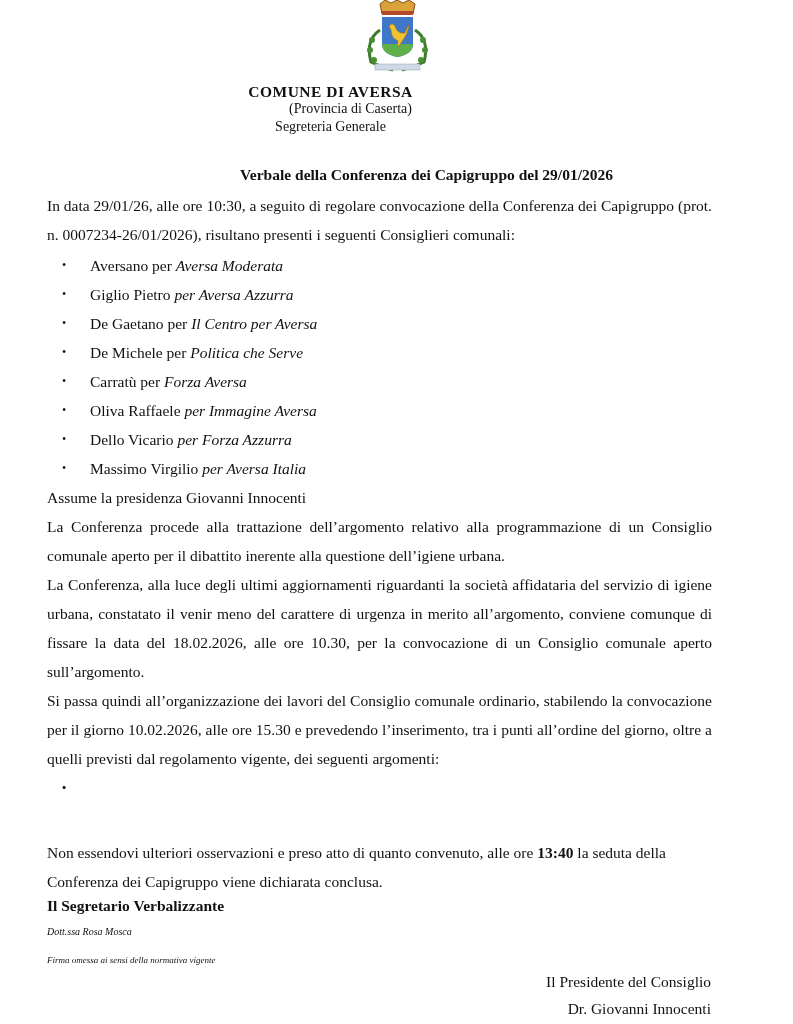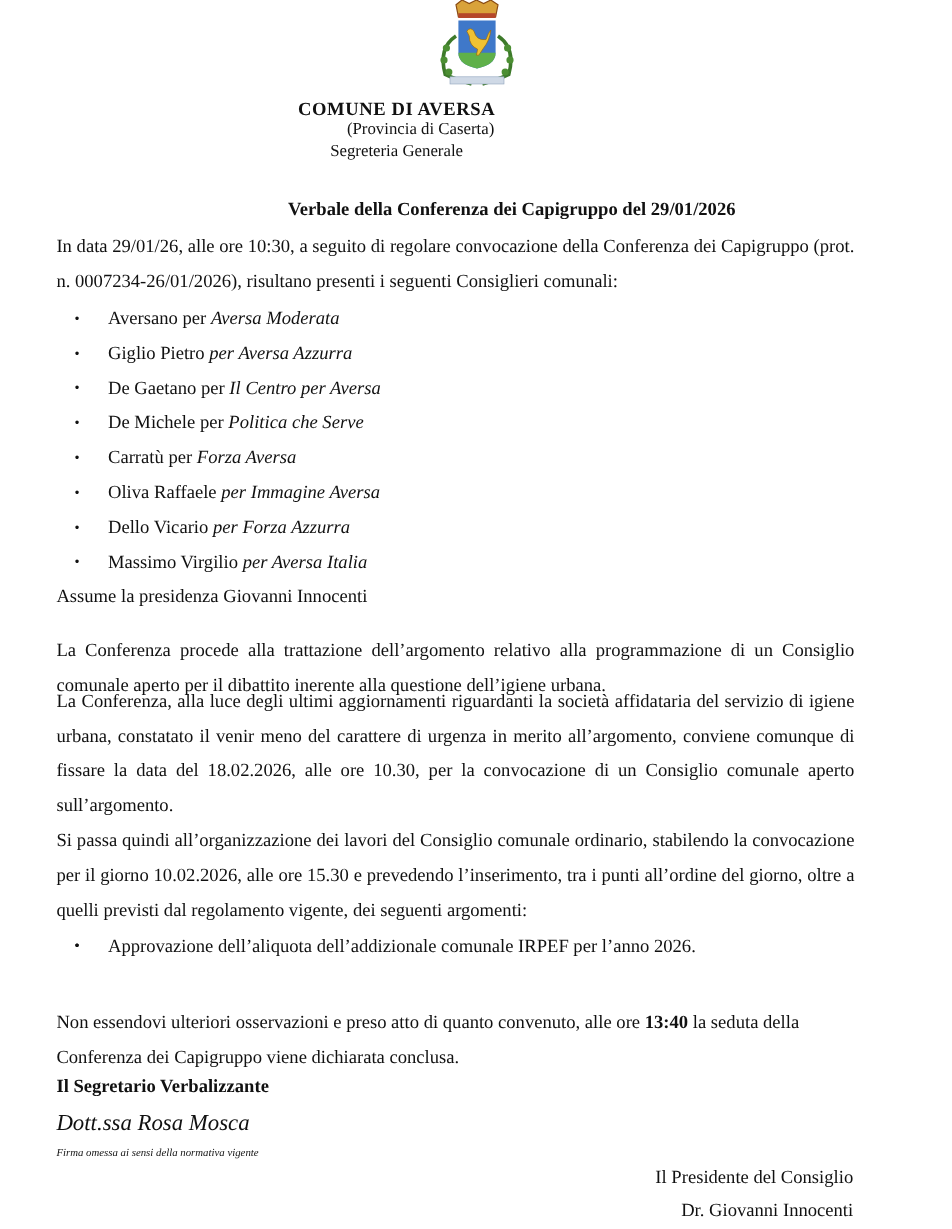--- a/index.html
+++ b/index.html
@@ -15,21 +15,21 @@
   .para { position: absolute; left: 47px; width: 665px; font-size: 15.5px; line-height: 29px;
           text-align: justify; }
   .para.nojust { text-align: left; }
   .bullets { position: absolute; left: 62px; width: 650px; margin: 0; padding: 0; list-style: none;
              font-size: 15.5px; line-height: 29px; }
   .bullets li { position: relative; padding-left: 28px; }
   .bullets li .dot { position: absolute; left: 0; top: 0; font-size: 12px; }
   .it { font-style: italic; }
   .b { font-weight: bold; }
   .sig-label { position: absolute; left: 47px; top: 897px; font-size: 15.5px; font-weight: bold; }
-  .sig-name { position: absolute; left: 47px; top: 926px; font-size: 19px; font-style: italic; }
+  .sig-name { position: absolute; left: 47px; top: 926px; font-size: 10px; font-style: italic; }
   .sig-note { position: absolute; left: 47px; top: 955px; font-size: 9px; font-style: italic; }
   .pres { position: absolute; right: 82px; text-align: right; font-size: 15.5px; }
   .pres1 { top: 973px; }
   .pres2 { top: 1000px; }
 </style>
 </head>
 <body>
 
 <svg class="emblem" viewBox="0 0 105 80">
 
@@ -66,27 +66,27 @@
   <li><span class="dot">•</span><span>Giglio Pietro </span><span class="it">per Aversa Azzurra</span></li>
   <li><span class="dot">•</span><span>De Gaetano per </span><span class="it">Il Centro per Aversa</span></li>
   <li><span class="dot">•</span><span>De Michele per </span><span class="it">Politica che Serve</span></li>
   <li><span class="dot">•</span><span>Carratù per </span><span class="it">Forza Aversa</span></li>
   <li><span class="dot">•</span><span>Oliva Raffaele </span><span class="it">per Immagine Aversa</span></li>
   <li><span class="dot">•</span><span>Dello Vicario </span><span class="it">per Forza Azzurra</span></li>
   <li><span class="dot">•</span><span>Massimo Virgilio </span><span class="it">per Aversa Italia</span></li>
 </ul>
 
 <div class="para nojust" style="top:483px;">Assume la presidenza Giovanni Innocenti</div>
-<div class="para" style="top:512px;margin-top:16px;">La Conferenza procede alla trattazione dell’argomento relativo alla programmazione di un Consiglio comunale aperto per il dibattito inerente alla questione dell’igiene urbana.</div>
+<div class="para" style="top:512px;">La Conferenza procede alla trattazione dell’argomento relativo alla programmazione di un Consiglio comunale aperto per il dibattito inerente alla questione dell’igiene urbana.</div>
 <div class="para" style="top:570px;">La Conferenza, alla luce degli ultimi aggiornamenti riguardanti la società affidataria del servizio di igiene urbana, constatato il venir meno del carattere di urgenza in merito all’argomento, conviene comunque di fissare la data del 18.02.2026, alle ore 10.30, per la convocazione di un Consiglio comunale aperto sull’argomento.</div>
 <div class="para" style="top:686px;">Si passa quindi all’organizzazione dei lavori del Consiglio comunale ordinario, stabilendo la convocazione per il giorno 10.02.2026, alle ore 15.30 e prevedendo l’inserimento, tra i punti all’ordine del giorno, oltre a quelli previsti dal regolamento vigente, dei seguenti argomenti:</div>
 
 <ul class="bullets" style="top:774px;">
   <li><span class="dot">•</span></li>
-  <li><span class="dot">•</span><span>Approvazione dell’aliquota dell’addizionale comunale IRPEF per l’anno 2026.</span></li>
+  <li><span class="dot">•</span></li>
 </ul>
 
 <div class="para nojust" style="top:838px; width:680px;"><span>Non essendovi ulteriori osservazioni e preso atto di quanto convenuto, alle ore </span><span class="b">13:40</span><span> la seduta della Conferenza dei Capigruppo viene dichiarata conclusa.</span></div>
 
 <div class="sig-label">Il Segretario Verbalizzante</div>
 <div class="sig-name">Dott.ssa Rosa Mosca</div>
 <div class="sig-note">Firma omessa ai sensi della normativa vigente</div>
 
 <div class="pres pres1">Il Presidente del Consiglio</div>
 <div class="pres pres2">Dr. Giovanni Innocenti</div>

